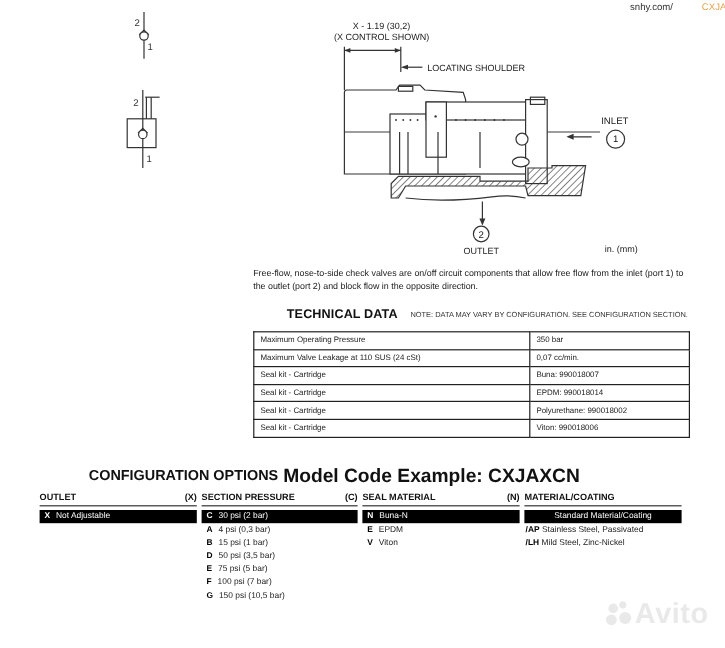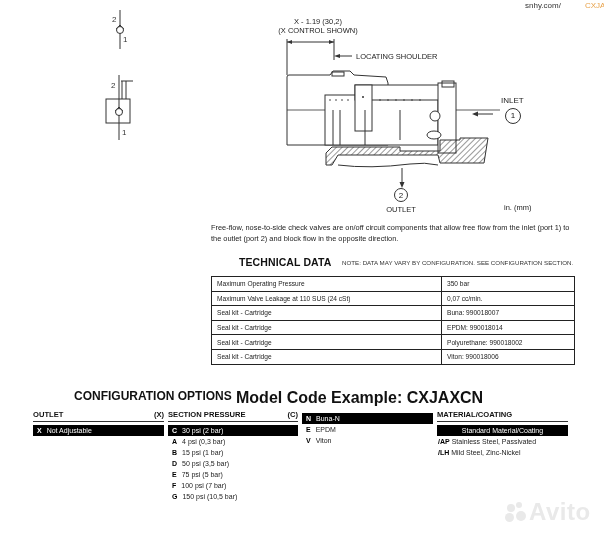--- a/index.html
+++ b/index.html
@@ -172,20 +172,24 @@
   <div class="sel"><b>C</b><span>30 psi (2 bar)</span></div>
   <div class="opt"><b>A</b><span>4 psi (0,3 bar)</span></div>
   <div class="opt"><b>B</b><span>15 psi (1 bar)</span></div>
   <div class="opt"><b>D</b><span>50 psi (3,5 bar)</span></div>
   <div class="opt"><b>E</b><span>75 psi (5 bar)</span></div>
   <div class="opt"><b>F</b><span>100 psi (7 bar)</span></div>
   <div class="opt"><b>G</b><span>150 psi (10,5 bar)</span></div>
 </div>
 
 <div class="col c3" style="left:302px;width:131px;">
+  <div class="hdr">
+      <span>SEAL MATERIAL</span>
+      <span class="code">(N)</span>
+    </div>
   <div class="sel"><b>N</b><span>Buna-N</span></div>
   <div class="opt"><b>E</b><span>EPDM</span></div>
   <div class="opt"><b>V</b><span>Viton</span></div>
 </div>
 
 <div class="col c4" style="left:437px;width:131px;">
   <div class="hdr">
       <span>MATERIAL/COATING</span>
       <span class="code"></span>
     </div>

